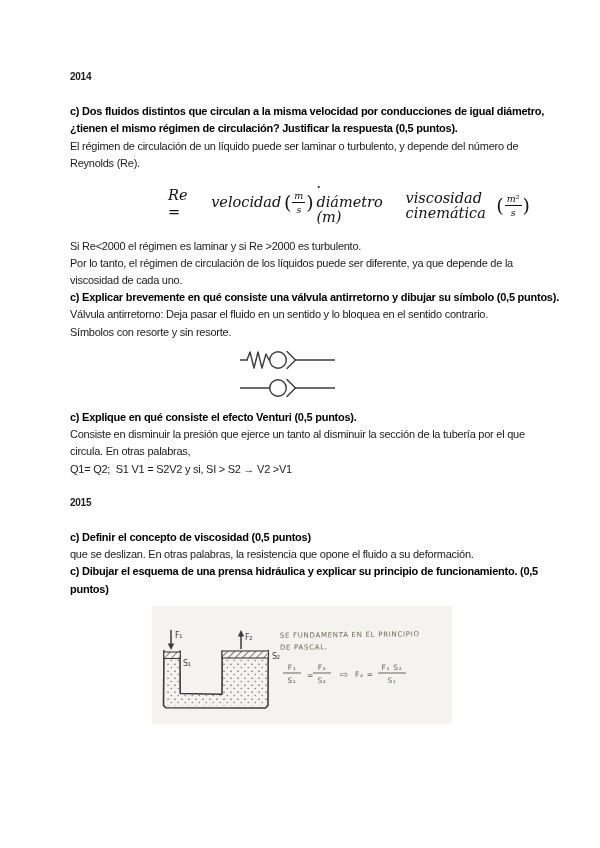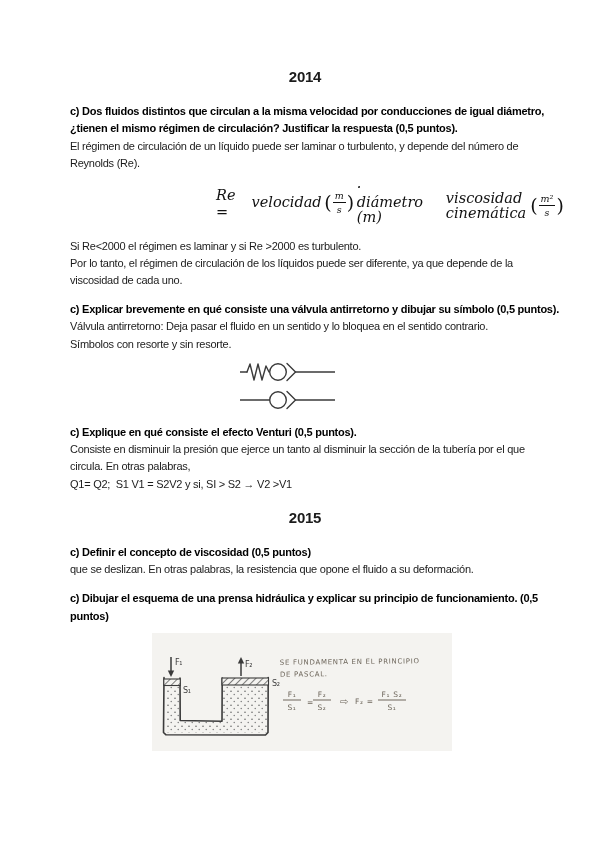--- a/index.html
+++ b/index.html
@@ -11,38 +11,38 @@
     padding: 68px 60px 0 70px;
     font-family: "Liberation Sans", sans-serif;
     font-size: 11px;
     line-height: 17.2px;
     color: #1b1b1b;
     letter-spacing: -0.25px;
     overflow: hidden;
   }
   .line { white-space: pre; }
   .bold { font-weight: bold; color: #000; }
-  .year-heading { font-weight: bold; font-size: 15px; margin-bottom: 18px; text-align: center; }
+  .year-heading { font-weight: bold; font-size: 10px; margin-bottom: 18px; }
   .block { margin-bottom: 0; }
   .gap-lg { margin-top: 16px; }
-  .gap-md { margin-top: 12px; }
+  .gap-md { }
 
   
   .reynolds {
     display: flex;
     align-items: center;
     justify-content: flex-start;
     margin: 8px 0 9px 98px;
     font-family: "DejaVu Serif", serif;
     font-style: italic;
     font-size: 14.5px;
     color: #111;
     letter-spacing: 0;
   }
-  .re-lhs { margin-right: 6px; margin-left: 48px; }
+  .re-lhs { margin-right: 6px; }
   .bigfrac { display: inline-flex; align-items: center; }
   .frac-num, .frac-den { display: inline-flex; align-items: center; padding: 0 10px; line-height: 1.05; }
   .frac-num { padding-bottom: 3px; }
   .frac-den { padding-top: 3px; }
   .frac-bar { align-self: stretch; height: 1.4px; background: #111; }
   .sfrac {
     display: inline-flex; flex-direction: column; align-items: center;
     font-size: 9.5px; line-height: 1; margin: 0 1px;
   }
   .sf-top { border-bottom: 1px solid #111; padding: 0 2px 1.5px; }

